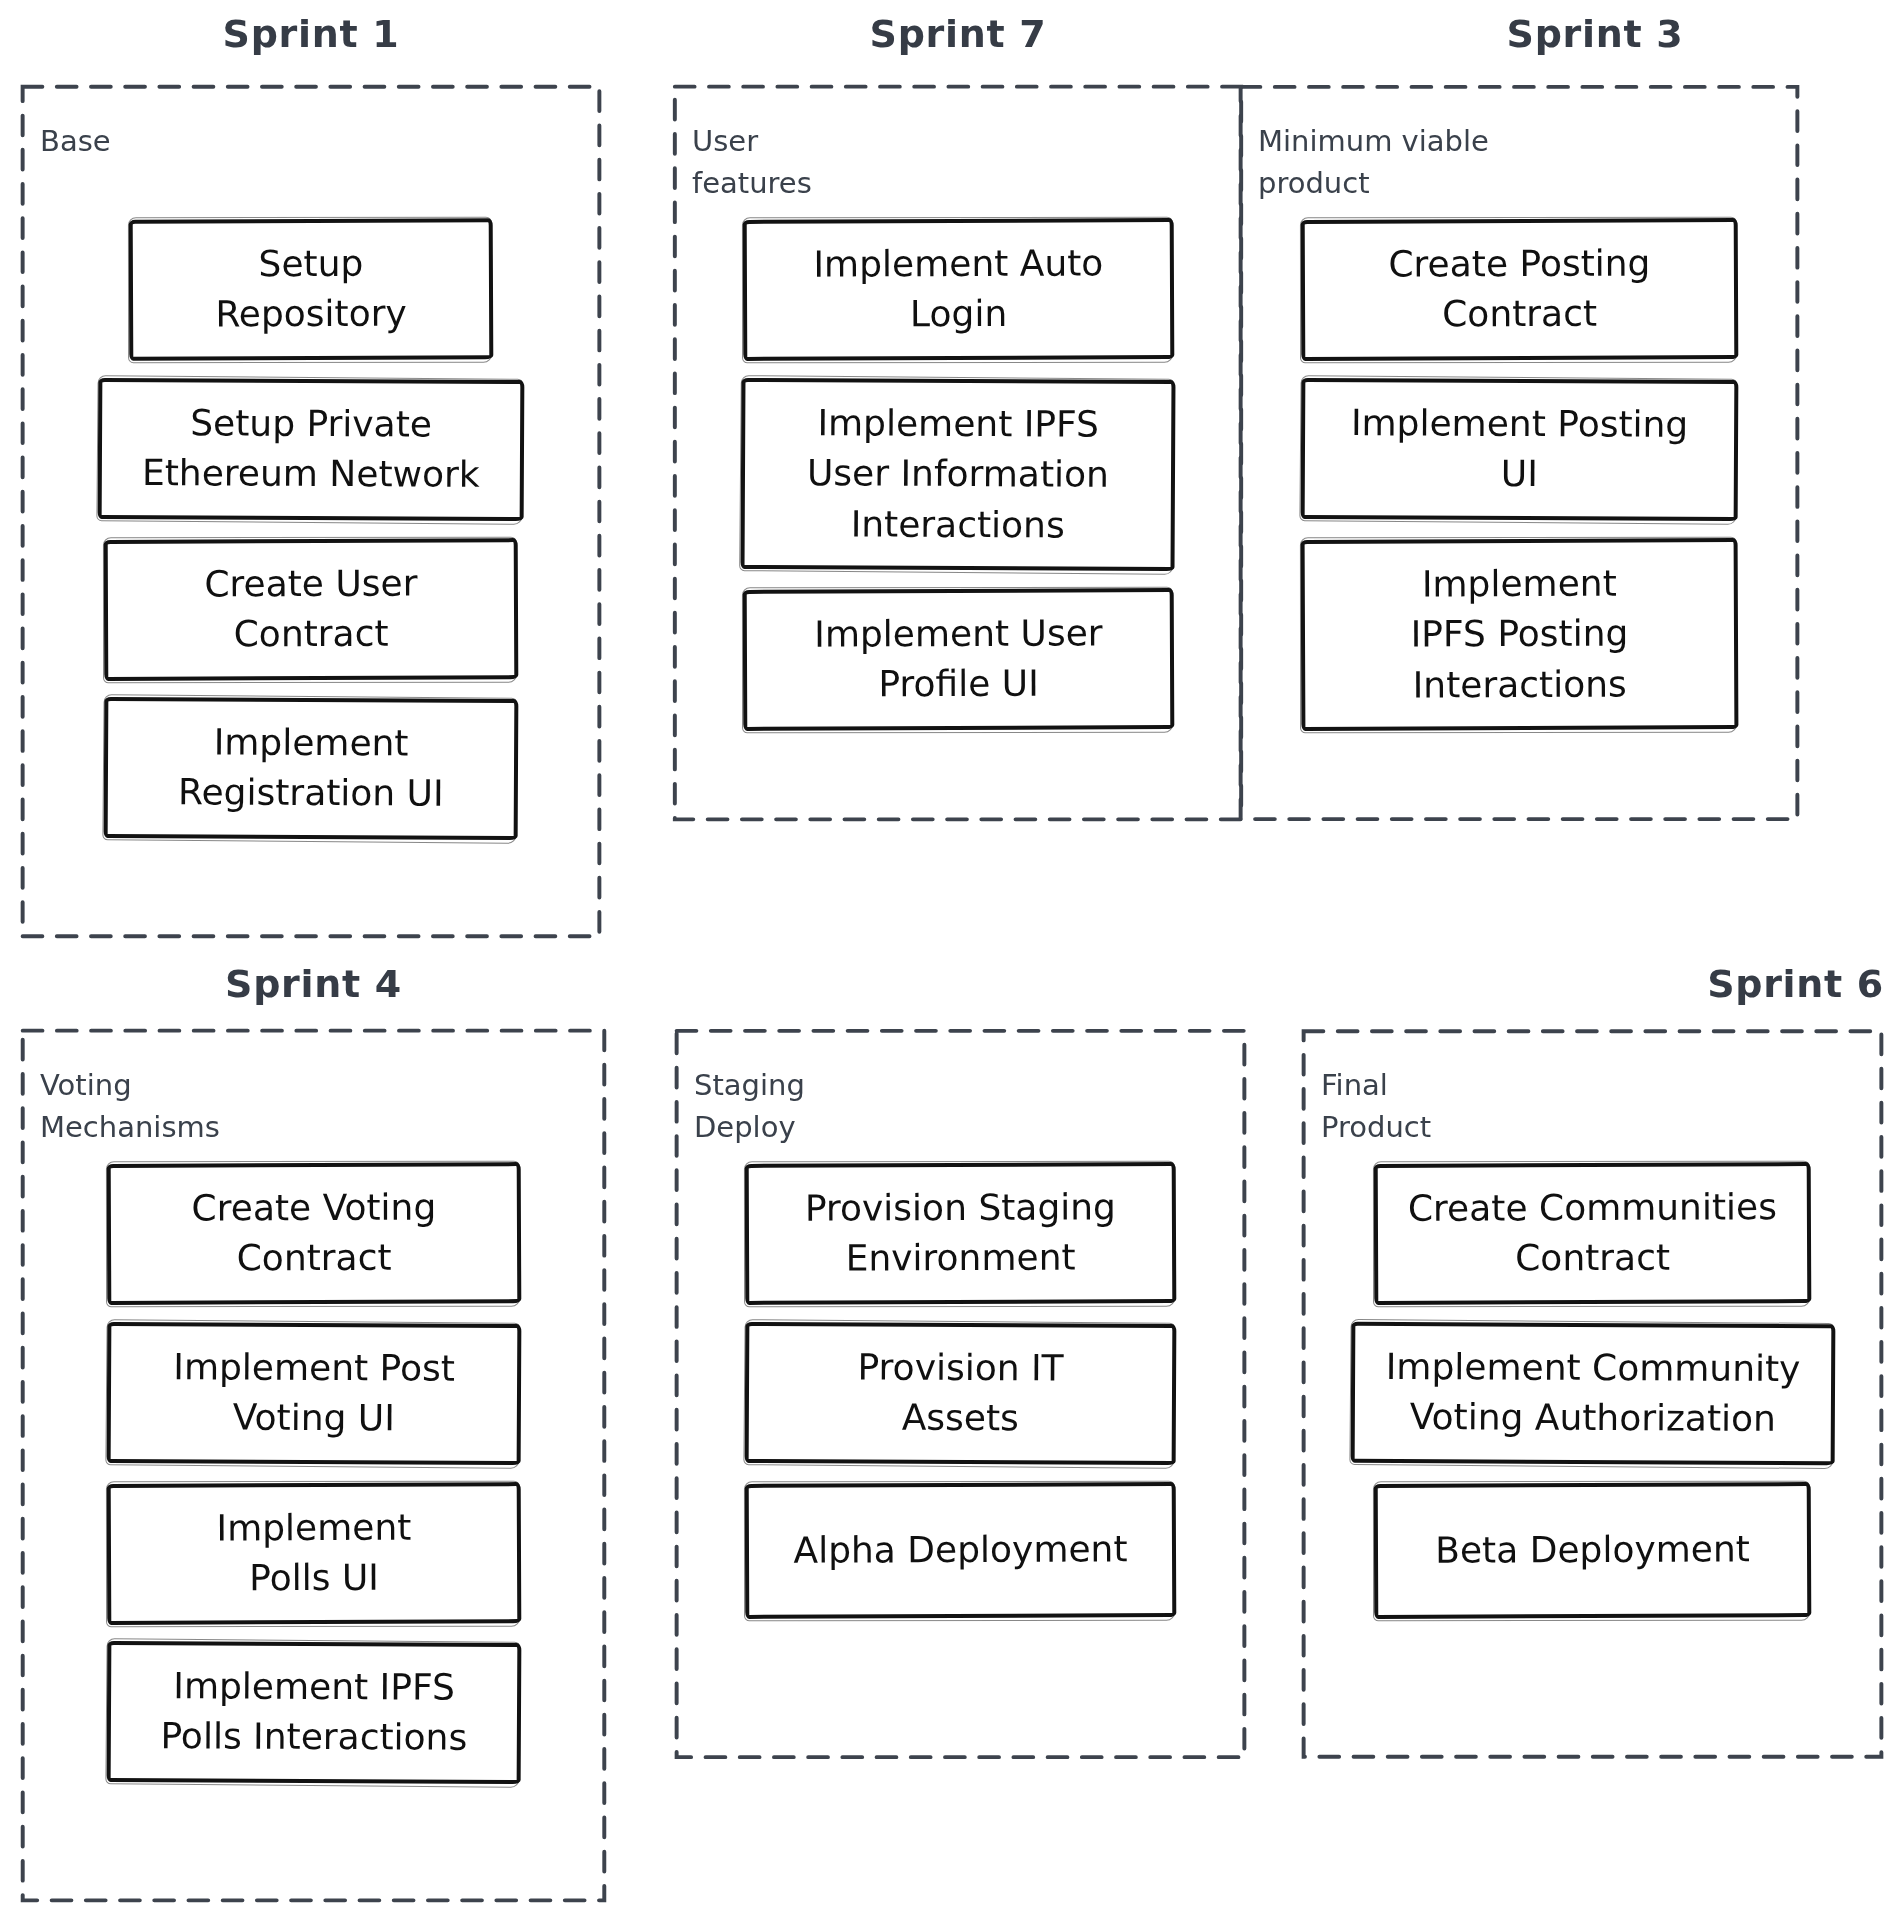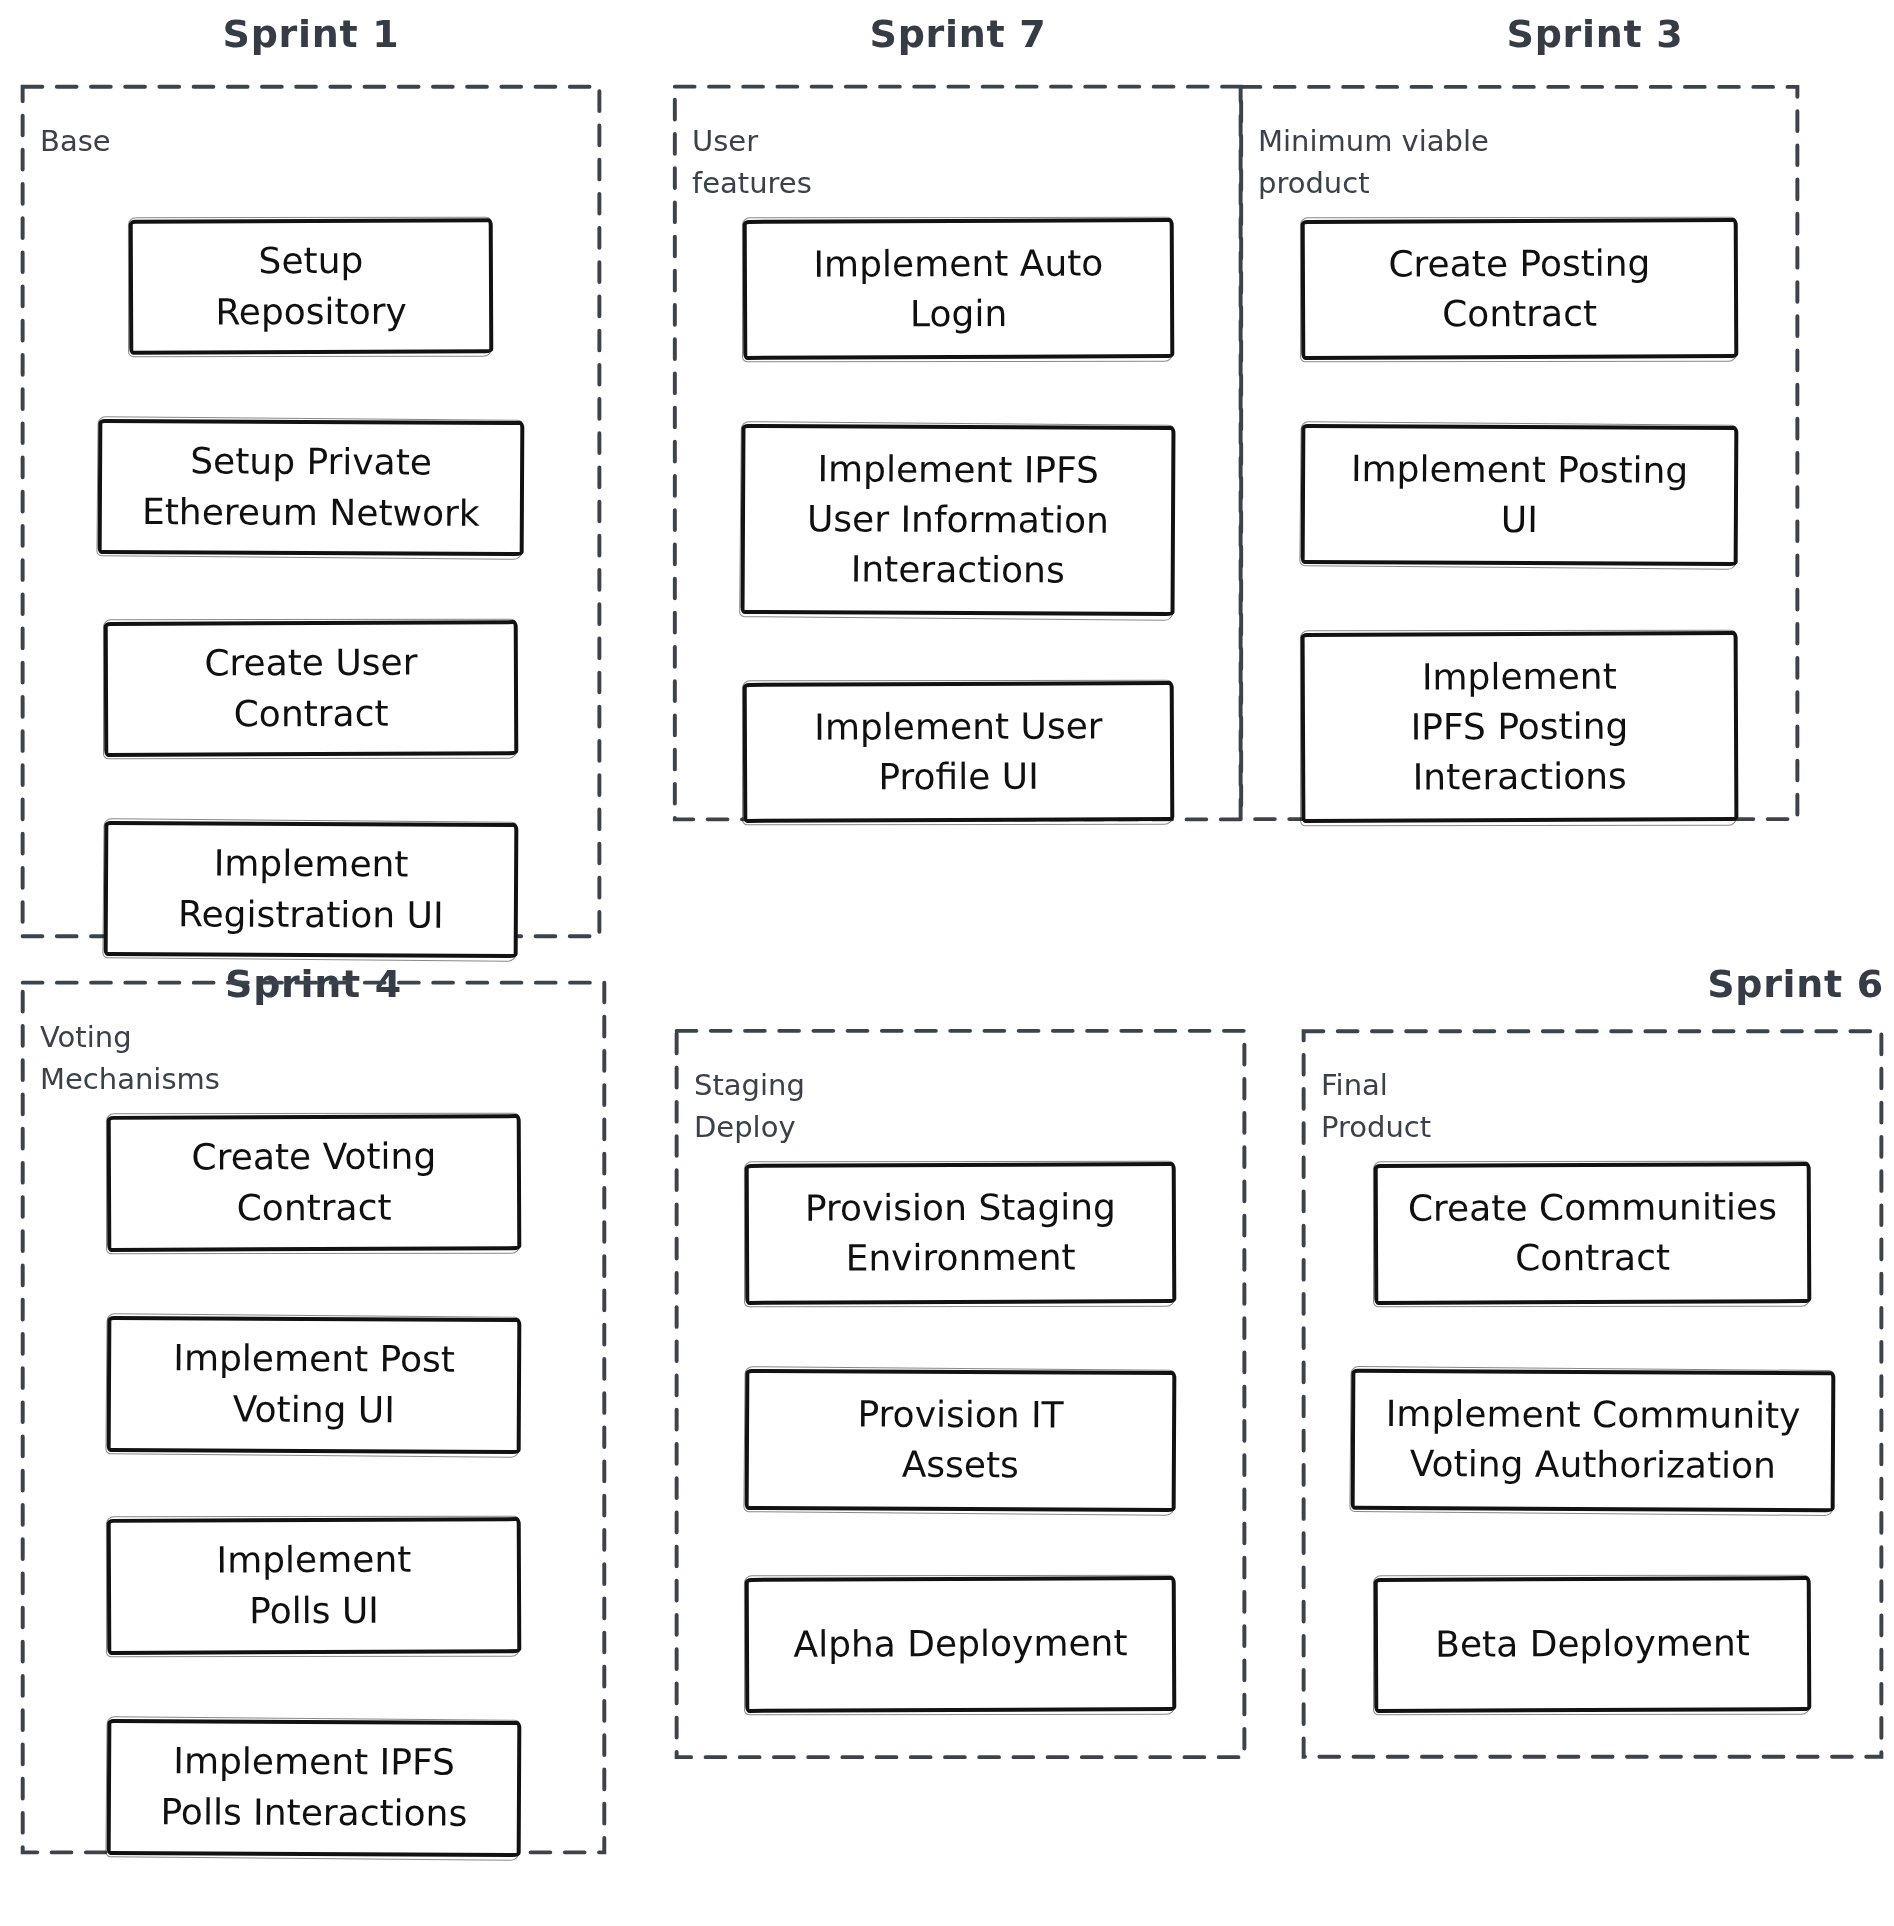--- a/index.html
+++ b/index.html
@@ -28,21 +28,21 @@
   #title-2 { left: 672px; top: 12px;   width: 572px; }
   #title-3 { left: 1314px; top: 12px;   width: 562px; }
   #title-4 { left: 20px;   top: 962px; width: 587px; }
   #title-5 { left: 674px; top: 962px; width: 573px; }
   #title-6 { left: 1301px; top: 962px; width: 583px; text-align: right; }
 
   .frame { position: absolute; }
   #frame-1 { left: 20px;   top: 84px;  width: 582px; height: 855px; }
   #frame-2 { left: 672px; top: 84px;  width: 572px; height: 738px; }
   #frame-3 { left: 1238px; top: 84px;  width: 562px; height: 738px; }
-  #frame-4 { left: 20px;   top: 980px; width: 587px; height: 875px; }
+  #frame-4 { left: 20px;   top: 1028px; width: 587px; height: 875px; }
   #frame-5 { left: 674px; top: 1028px; width: 573px; height: 732px; }
   #frame-6 { left: 1301px; top: 1028px; width: 583px; height: 732px; }
 
   .dash-border {
     position: absolute;
     inset: 0;
     width: 100%;
     height: 100%;
     overflow: visible;
   }
@@ -66,21 +66,21 @@
     white-space: pre-line;
     margin-top: 21px;
   }
   .tasks {
     position: absolute;
     inset: 0;
     display: flex;
     flex-direction: column;
     align-items: center;
     padding-top: 135px;
-    gap: 66px;
+    gap: 19px;
     box-sizing: border-box;
   }
   .task {
     position: relative;
     box-sizing: border-box;
     background: #ffffff;
     border: 4px solid #121212;
     border-radius: 6.6px 4.6px 8px 4px / 4.6px 7.2px 4px 6.6px;
     min-height: 135px;
     display: flex;

